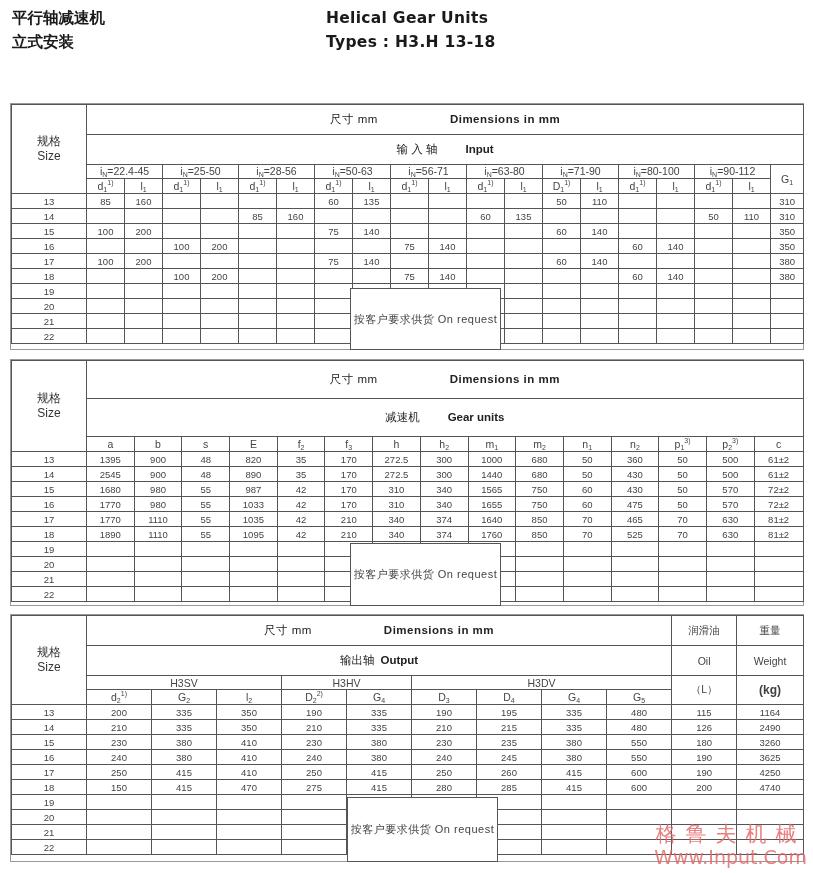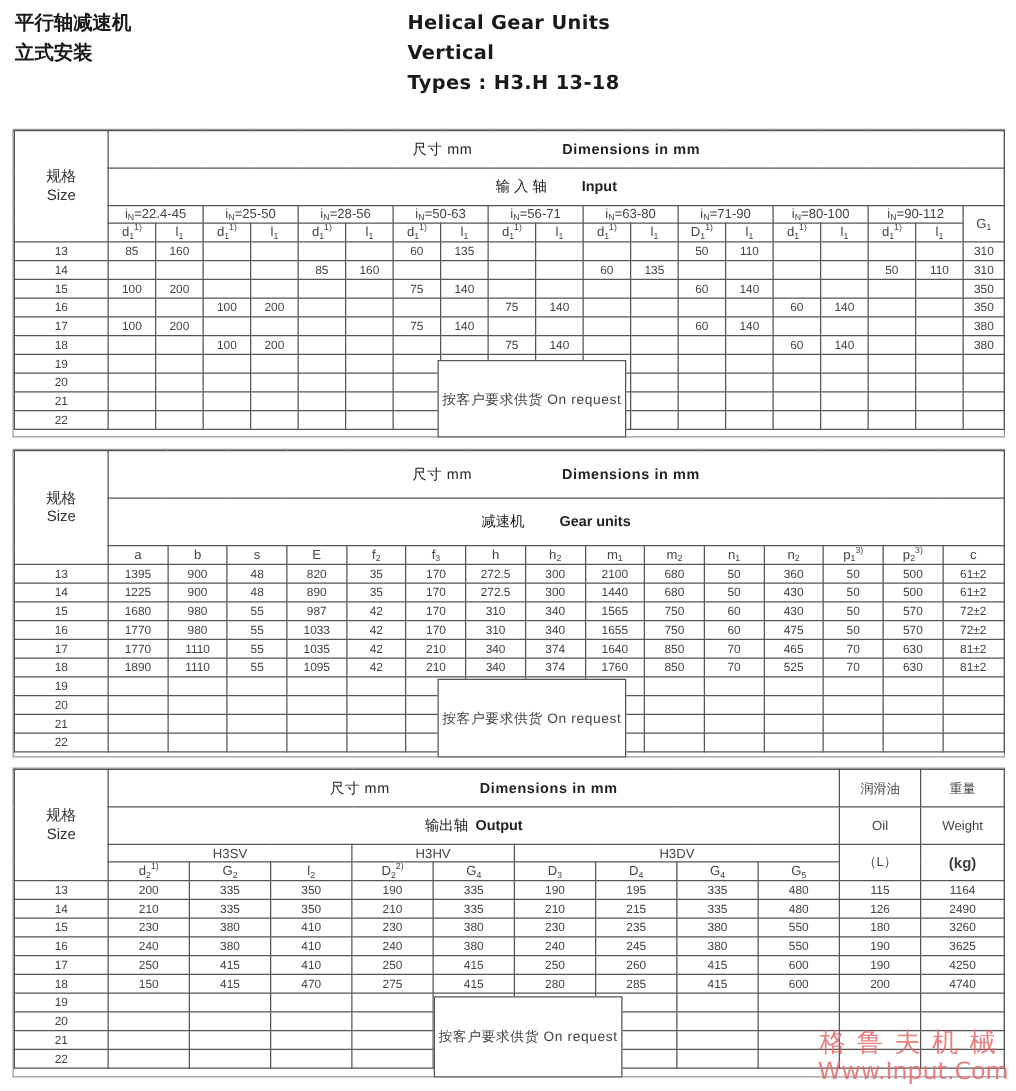--- a/index.html
+++ b/index.html
@@ -34,21 +34,20 @@
 </style>
 </head>
 <body>
 
 <div class="hdr cn">
   <div>平行轴减速机</div>
   <div>立式安装</div>
 </div>
 <div class="hdr en">
   <div>Helical Gear Units</div>
-  <div>Vertical</div>
   <div>Types : H3.H  13-18</div>
 </div>
 
 <div class="outer" style="left:10px;top:103px;width:794px;height:247px;"></div>
 <table class="spec" id="t1" style="left:11px;top:104px;width:792px;">
   <colgroup>
     <col style="width:75px">
     <col span="18" style="width:38px">
     <col style="width:33px">
   </colgroup>
@@ -369,31 +368,31 @@
       <tr style="height: 15px;">
         <td class="rowno">13</td>
         <td>1395</td>
         <td>900</td>
         <td>48</td>
         <td>820</td>
         <td>35</td>
         <td>170</td>
         <td>272.5</td>
         <td>300</td>
-        <td>2100</td>
+        <td>1000</td>
         <td>680</td>
         <td>50</td>
         <td>360</td>
         <td>50</td>
         <td>500</td>
         <td>61±2</td>
       </tr>
       <tr style="height: 15px;">
         <td class="rowno">14</td>
-        <td>1225</td>
+        <td>2545</td>
         <td>900</td>
         <td>48</td>
         <td>890</td>
         <td>35</td>
         <td>170</td>
         <td>272.5</td>
         <td>300</td>
         <td>1440</td>
         <td>680</td>
         <td>50</td>

